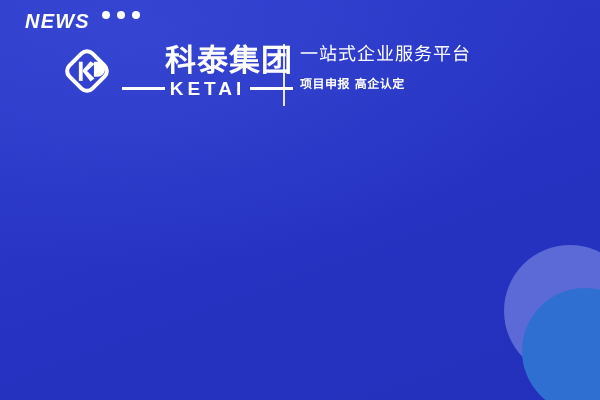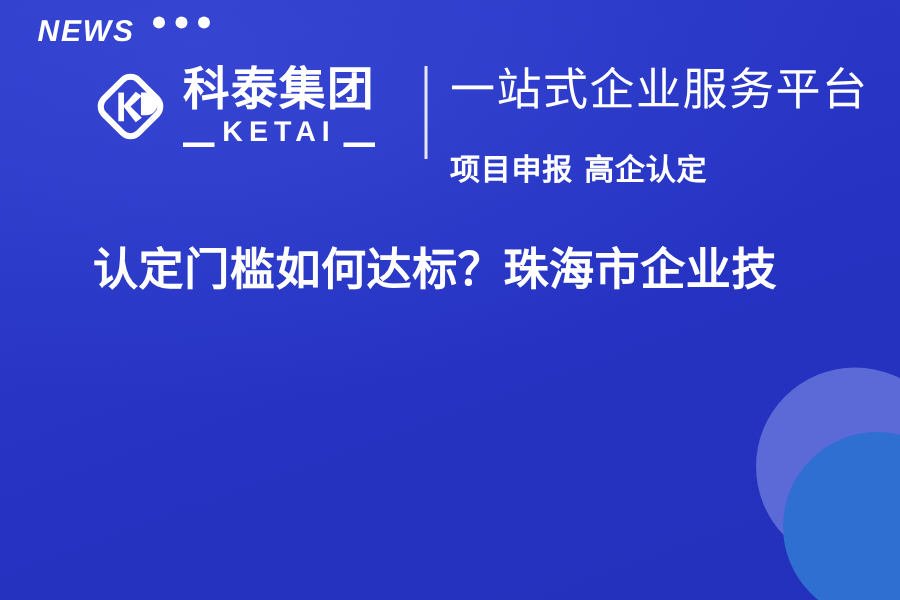--- a/index.html
+++ b/index.html
@@ -105,24 +105,25 @@
     align-items: stretch;
   }
   #brand-cn {
     color: #ffffff;
     font-size: 31px;
     font-weight: 700;
     letter-spacing: 1px;
     line-height: 1.06;
     white-space: nowrap;
     font-family: "DejaVu Sans", "Liberation Sans", sans-serif;
+    margin-left: 43px;
   }
   #brand-en-row {
     display: flex;
-    align-items: flex-end;
+    align-items: center;
     gap: 5px;
     margin-top: 2px;
   }
   .rule {
     height: 3px;
     background: #ffffff;
     flex: 1 1 auto;
     min-width: 10px;
   }
   #brand-en {
@@ -147,34 +148,34 @@
 
   
   #tagline-block {
     position: absolute;
     left: 300px;
     top: 43px;
     z-index: 4;
   }
   #tagline-main {
     color: #ffffff;
-    font-size: 30px;
+    font-size: 18px;
     font-weight: 400;
     letter-spacing: 1px;
     line-height: 1.18;
     white-space: nowrap;
     font-family: "DejaVu Sans", "Liberation Sans", sans-serif;
   }
   #tagline-sub {
     color: #ffffff;
-    font-size: 20px;
+    font-size: 12px;
     font-weight: 700;
     letter-spacing: 0.5px;
     line-height: 1.2;
-    margin-top: 23px;
+    margin-top: 13px;
     white-space: nowrap;
     font-family: "DejaVu Serif", "Liberation Serif", serif;
   }
 
   
   #headline {
     position: absolute;
     left: 62px;
     top: 158px;
     width: 470px;
@@ -234,16 +235,15 @@
   </div>
 
   <div id="header-divider"></div>
 
   <div id="tagline-block">
     <div id="tagline-main">一站式企业服务平台</div>
     <div id="tagline-sub">项目申报 高企认定</div>
   </div>
 
   <div id="headline">
-    <span class="hl-line">认定门槛如何达标？珠海市企业技</span>
   </div>
 
 </div>
 
 </body></html>

